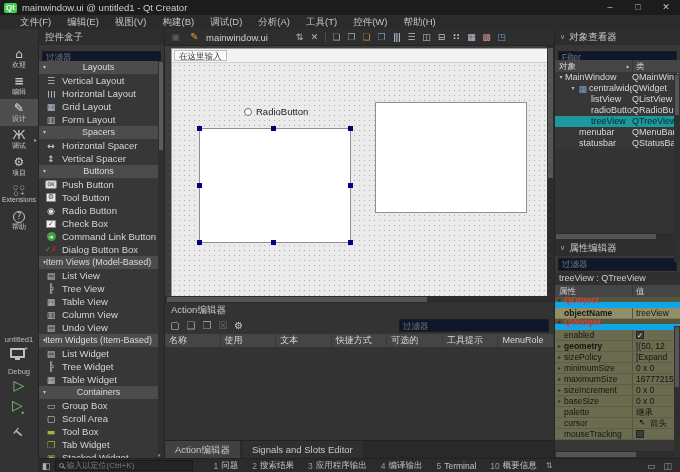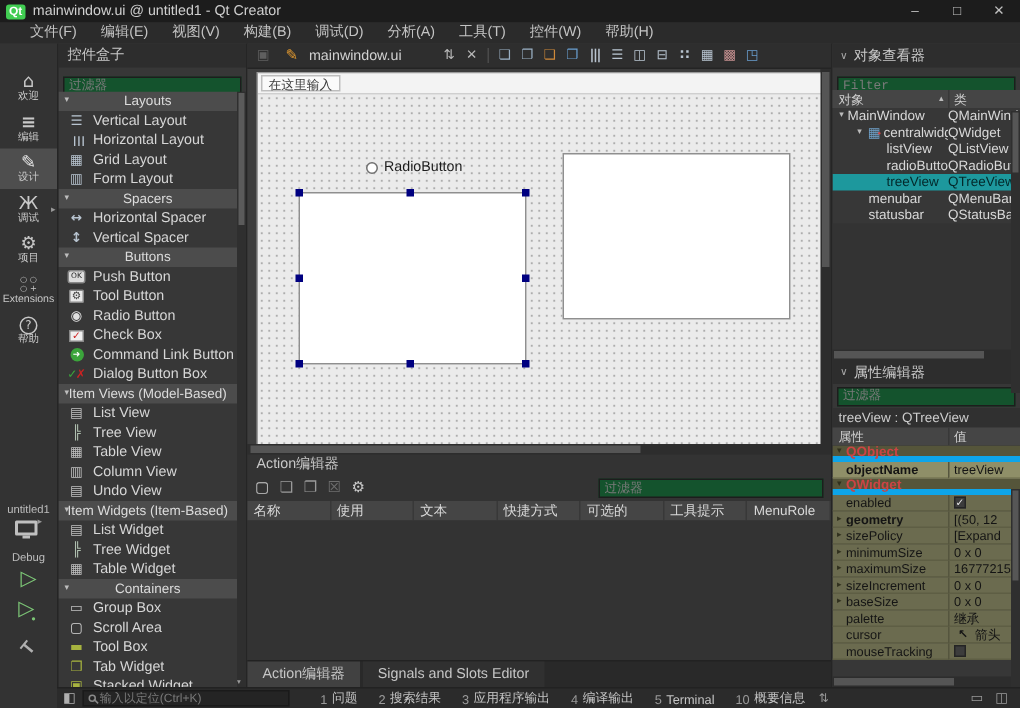--- a/index.html
+++ b/index.html
@@ -41,22 +41,22 @@
   .runbtn{position:absolute;left:0;width:38px;text-align:center;font-size:14px;color:#7cc576;line-height:16px}
   .runbtn.b2::after{content:"●";font-size:5px;color:#7cc576;position:relative;left:-2px;top:4px}
   .hammerbtn{position:absolute;left:0;width:38px;text-align:center}
   .hammerbtn::before{content:"T";display:inline-block;transform:rotate(-50deg);color:#b0b0b0;font-weight:bold;font-size:12px}
 
   
   .widgetbox{width:127px;flex:none;background:#373737;border-left:1px solid #252525;border-right:1px solid #252525;
              display:flex;flex-direction:column}
   .panel-title{height:16px;background:#2d2d2d;font-size:9.5px;color:#c8c8c8;line-height:16px;padding-left:6px;flex:none}
   .filter-row{height:16px;padding:1px 3px;flex:none}
-  .inp{width:100%;height:13px;background:#14532d;border:1px solid #1d1d1d;color:#bbb;font-size:8.5px;
-       padding:0 3px;font-family:Liberation Mono, monospace;outline:none}
+  .inp{width:100%;height:13px;background:#0f172a;border:1px solid #1d1d1d;color:#bbb;font-size:8.5px;
+       padding:0 3px;font-family:Liberation Sans, sans-serif;outline:none}
   .inp::placeholder{color:#7a7a7a}
   .wb-list{flex:1;overflow:hidden;position:relative;padding-right:6px}
   .wb-cat{height:13px;background:#4c4c4c;color:#dcdcdc;font-size:9px;line-height:13px;text-align:center;position:relative;margin-bottom:0}
   .wb-cat .exp{position:absolute;left:4px;top:0;font-size:6px;color:#bdbdbd}
   .wb-item{height:13px;display:flex;align-items:center;gap:5px;padding-left:6px}
   .wb-item .lbl{font-size:9.5px;color:#d6d6d6;white-space:nowrap}
   .ic{display:inline-flex;width:12px;justify-content:center;align-items:center;font-size:9px;line-height:10px;flex:none}
   .wb-scroll{position:absolute;right:0;top:0;bottom:0;width:6px;background:#2f2f2f}
   .wb-scroll .thumb{position:absolute;top:1px;left:1px;right:1px;height:88px;background:#5b5b5b}
   .wb-scroll::after{content:"▾";position:absolute;bottom:0;left:0;font-size:5px;color:#9a9a9a}
@@ -124,21 +124,21 @@
   .oi-empty{height:84px;background:#333;flex:none;margin-right:6px}
   .hscroll{height:7px;background:#2d2d2d;position:relative;flex:none;margin-right:6px}
   .hscroll .thumb{position:absolute;left:1px;top:1px;height:5px;width:70px;background:#555}
   .pe-filterrow{height:16px;display:flex;align-items:center;gap:3px;padding:1px 3px;flex:none}
   .pe-object{height:13px;background:#303030;font-size:9px;color:#cccccc;line-height:13px;padding-left:4px;flex:none;white-space:nowrap;overflow:hidden}
   .pe-rows{height:154px;overflow:hidden;flex:none}
   .pe-row{height:11px;display:flex;font-size:8.5px;line-height:10px}
   .pe-name{flex:1;background:#6b6b4f;border-bottom:1px solid #5e5e44;color:#141414;display:flex;align-items:center;overflow:hidden;white-space:nowrap}
   .pe-val{width:48px;flex:none;background:#6b6b4f;border-bottom:1px solid #5e5e44;border-left:1px solid #55553e;
           color:#141414;padding-left:3px;overflow:hidden;white-space:nowrap;display:flex;align-items:center;gap:2px}
-  .pe-row.cat{background:#55553a;border-bottom:4px solid #0ea5e9;align-items:center}
+  .pe-row.cat{background:#55553a;border-bottom:6px solid #0ea5e9;align-items:center}
   .pe-row.cat .catname{color:#cc4444;font-weight:bold;font-size:9px}
   .pe-row.sel .pe-name,.pe-row.sel .pe-val{background:#8f8f68;border-bottom-color:#7c7c58}
   .pexp{width:9px;text-align:center;font-size:6px;color:#30301e;flex:none;display:inline-block}
   .b{font-weight:bold}
   .cbx{width:8px;height:8px;background:#3c3c3c;border:1px solid #242424;display:inline-block;flex:none}
   .cbx.on::before{content:"✓";color:#e8e8e8;font-size:7px;line-height:7px;display:block;text-align:center}
   .vscroll{position:absolute;right:0;width:6px;background:#2f2f2f}
   .vscroll .thumb{position:absolute;left:1px;right:1px;background:#565656}
 
   

